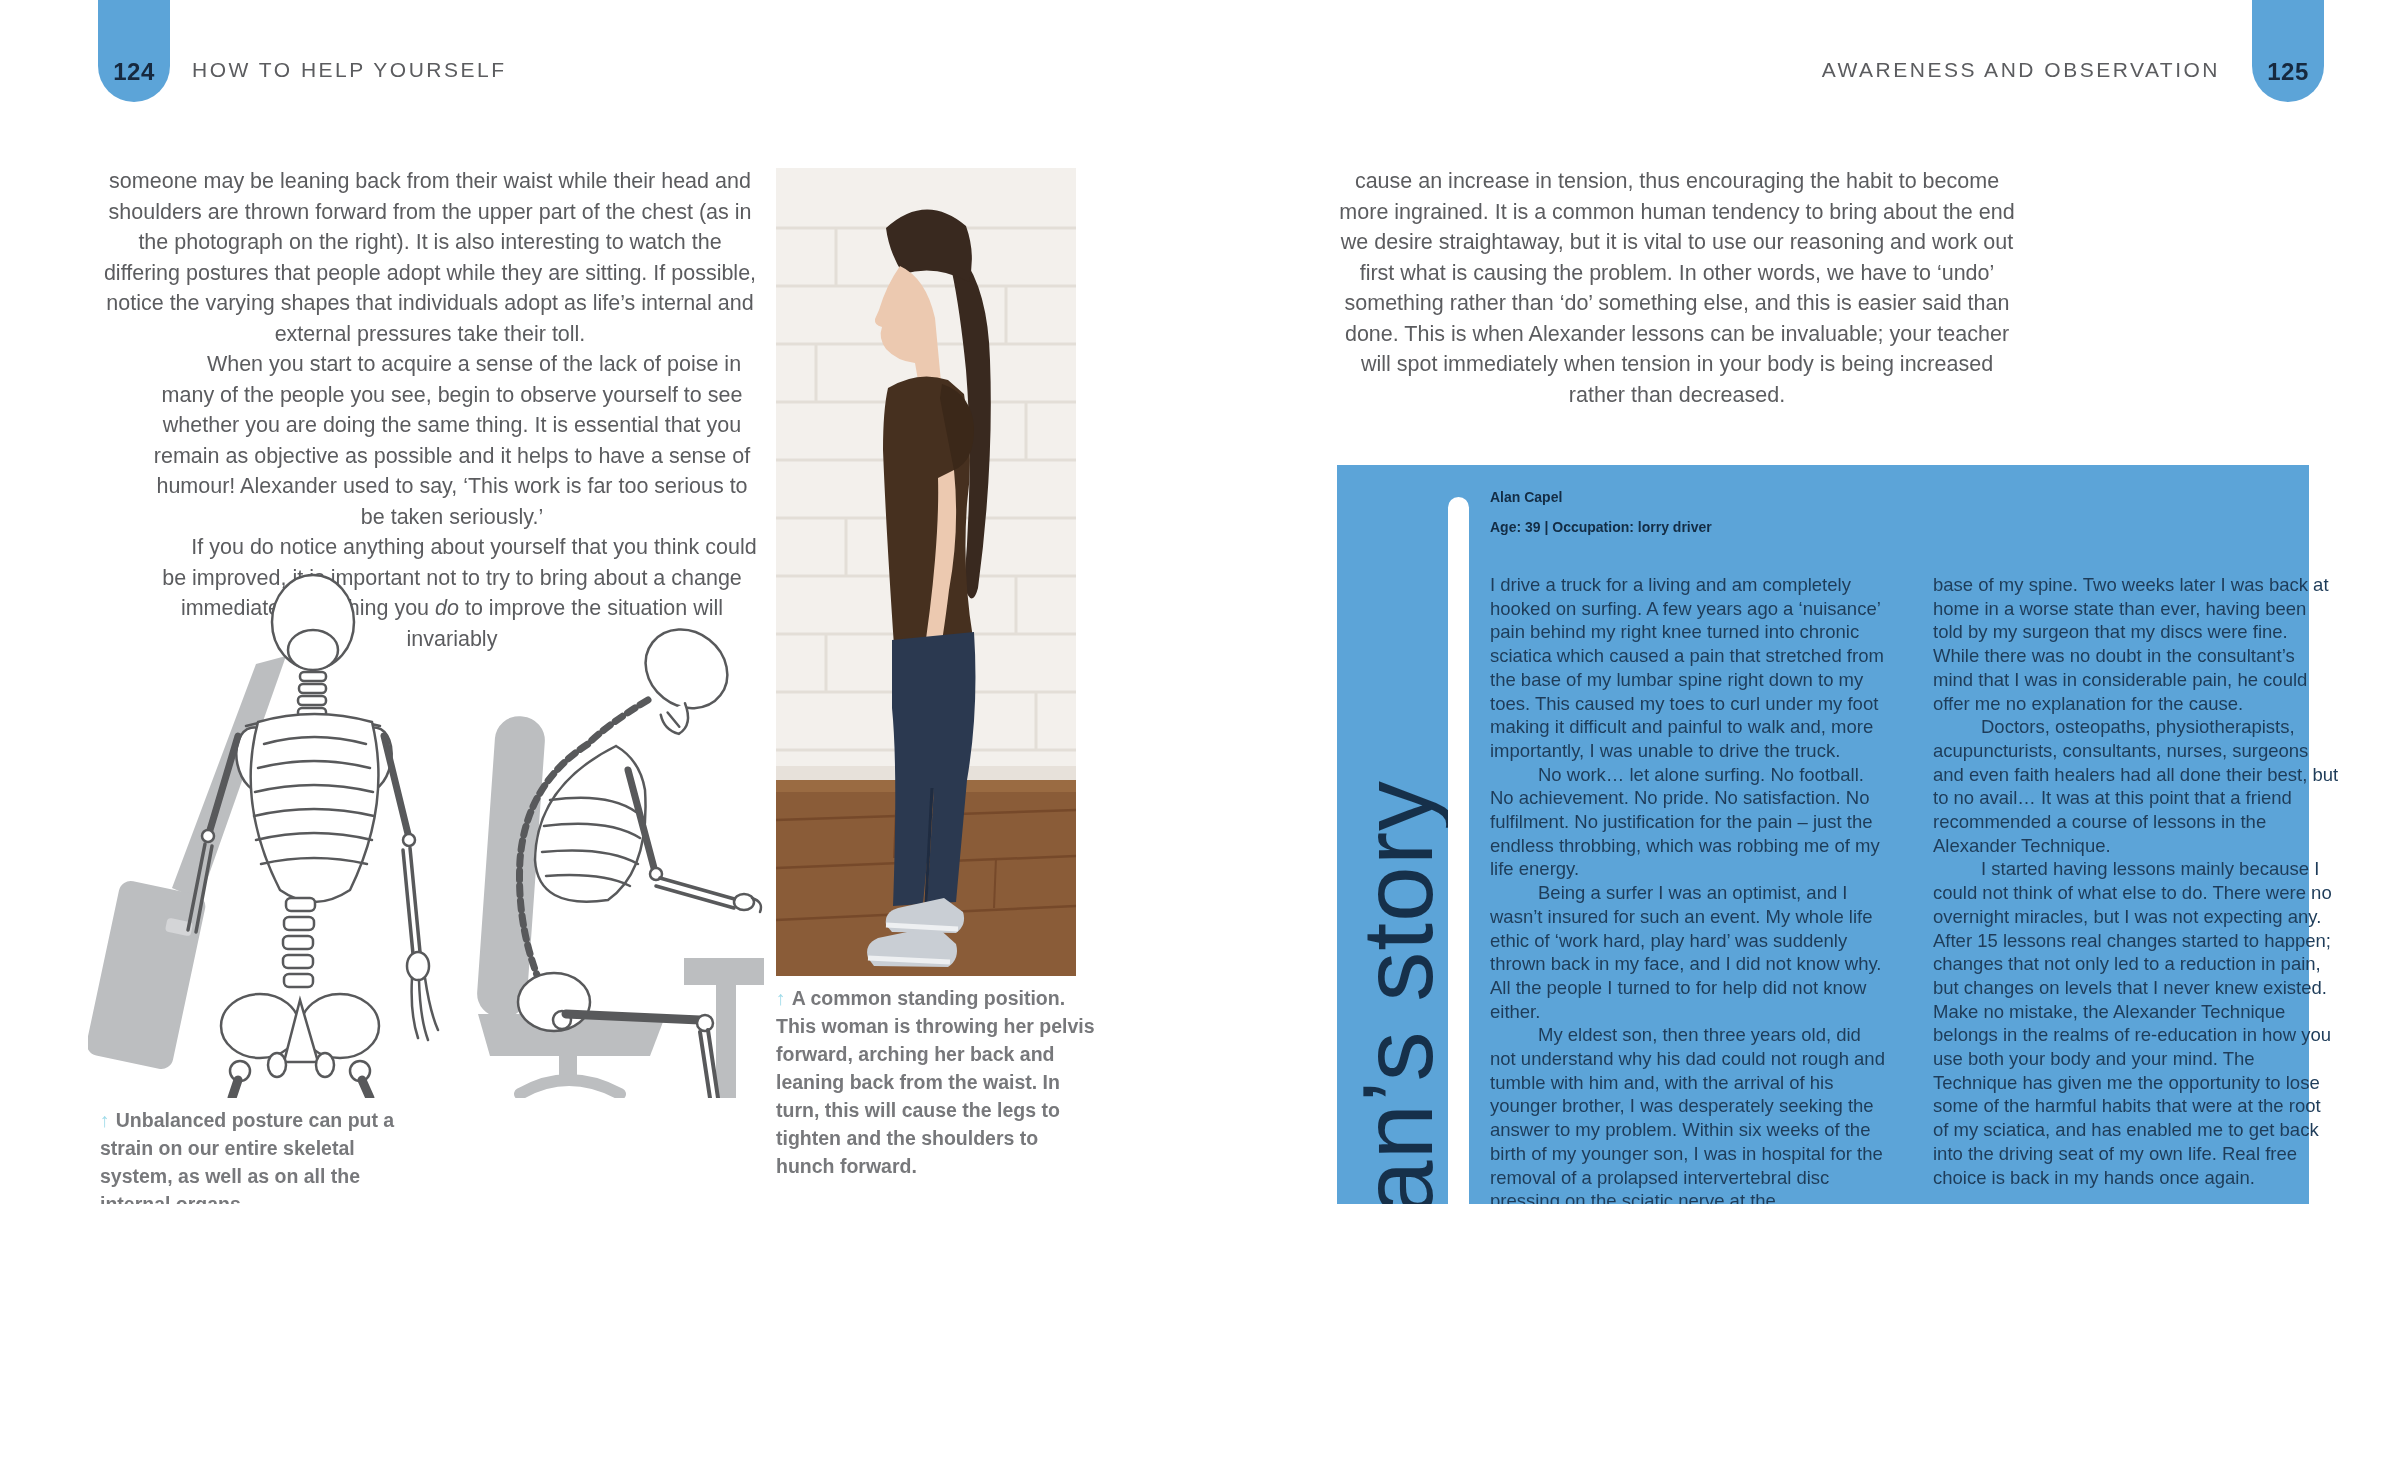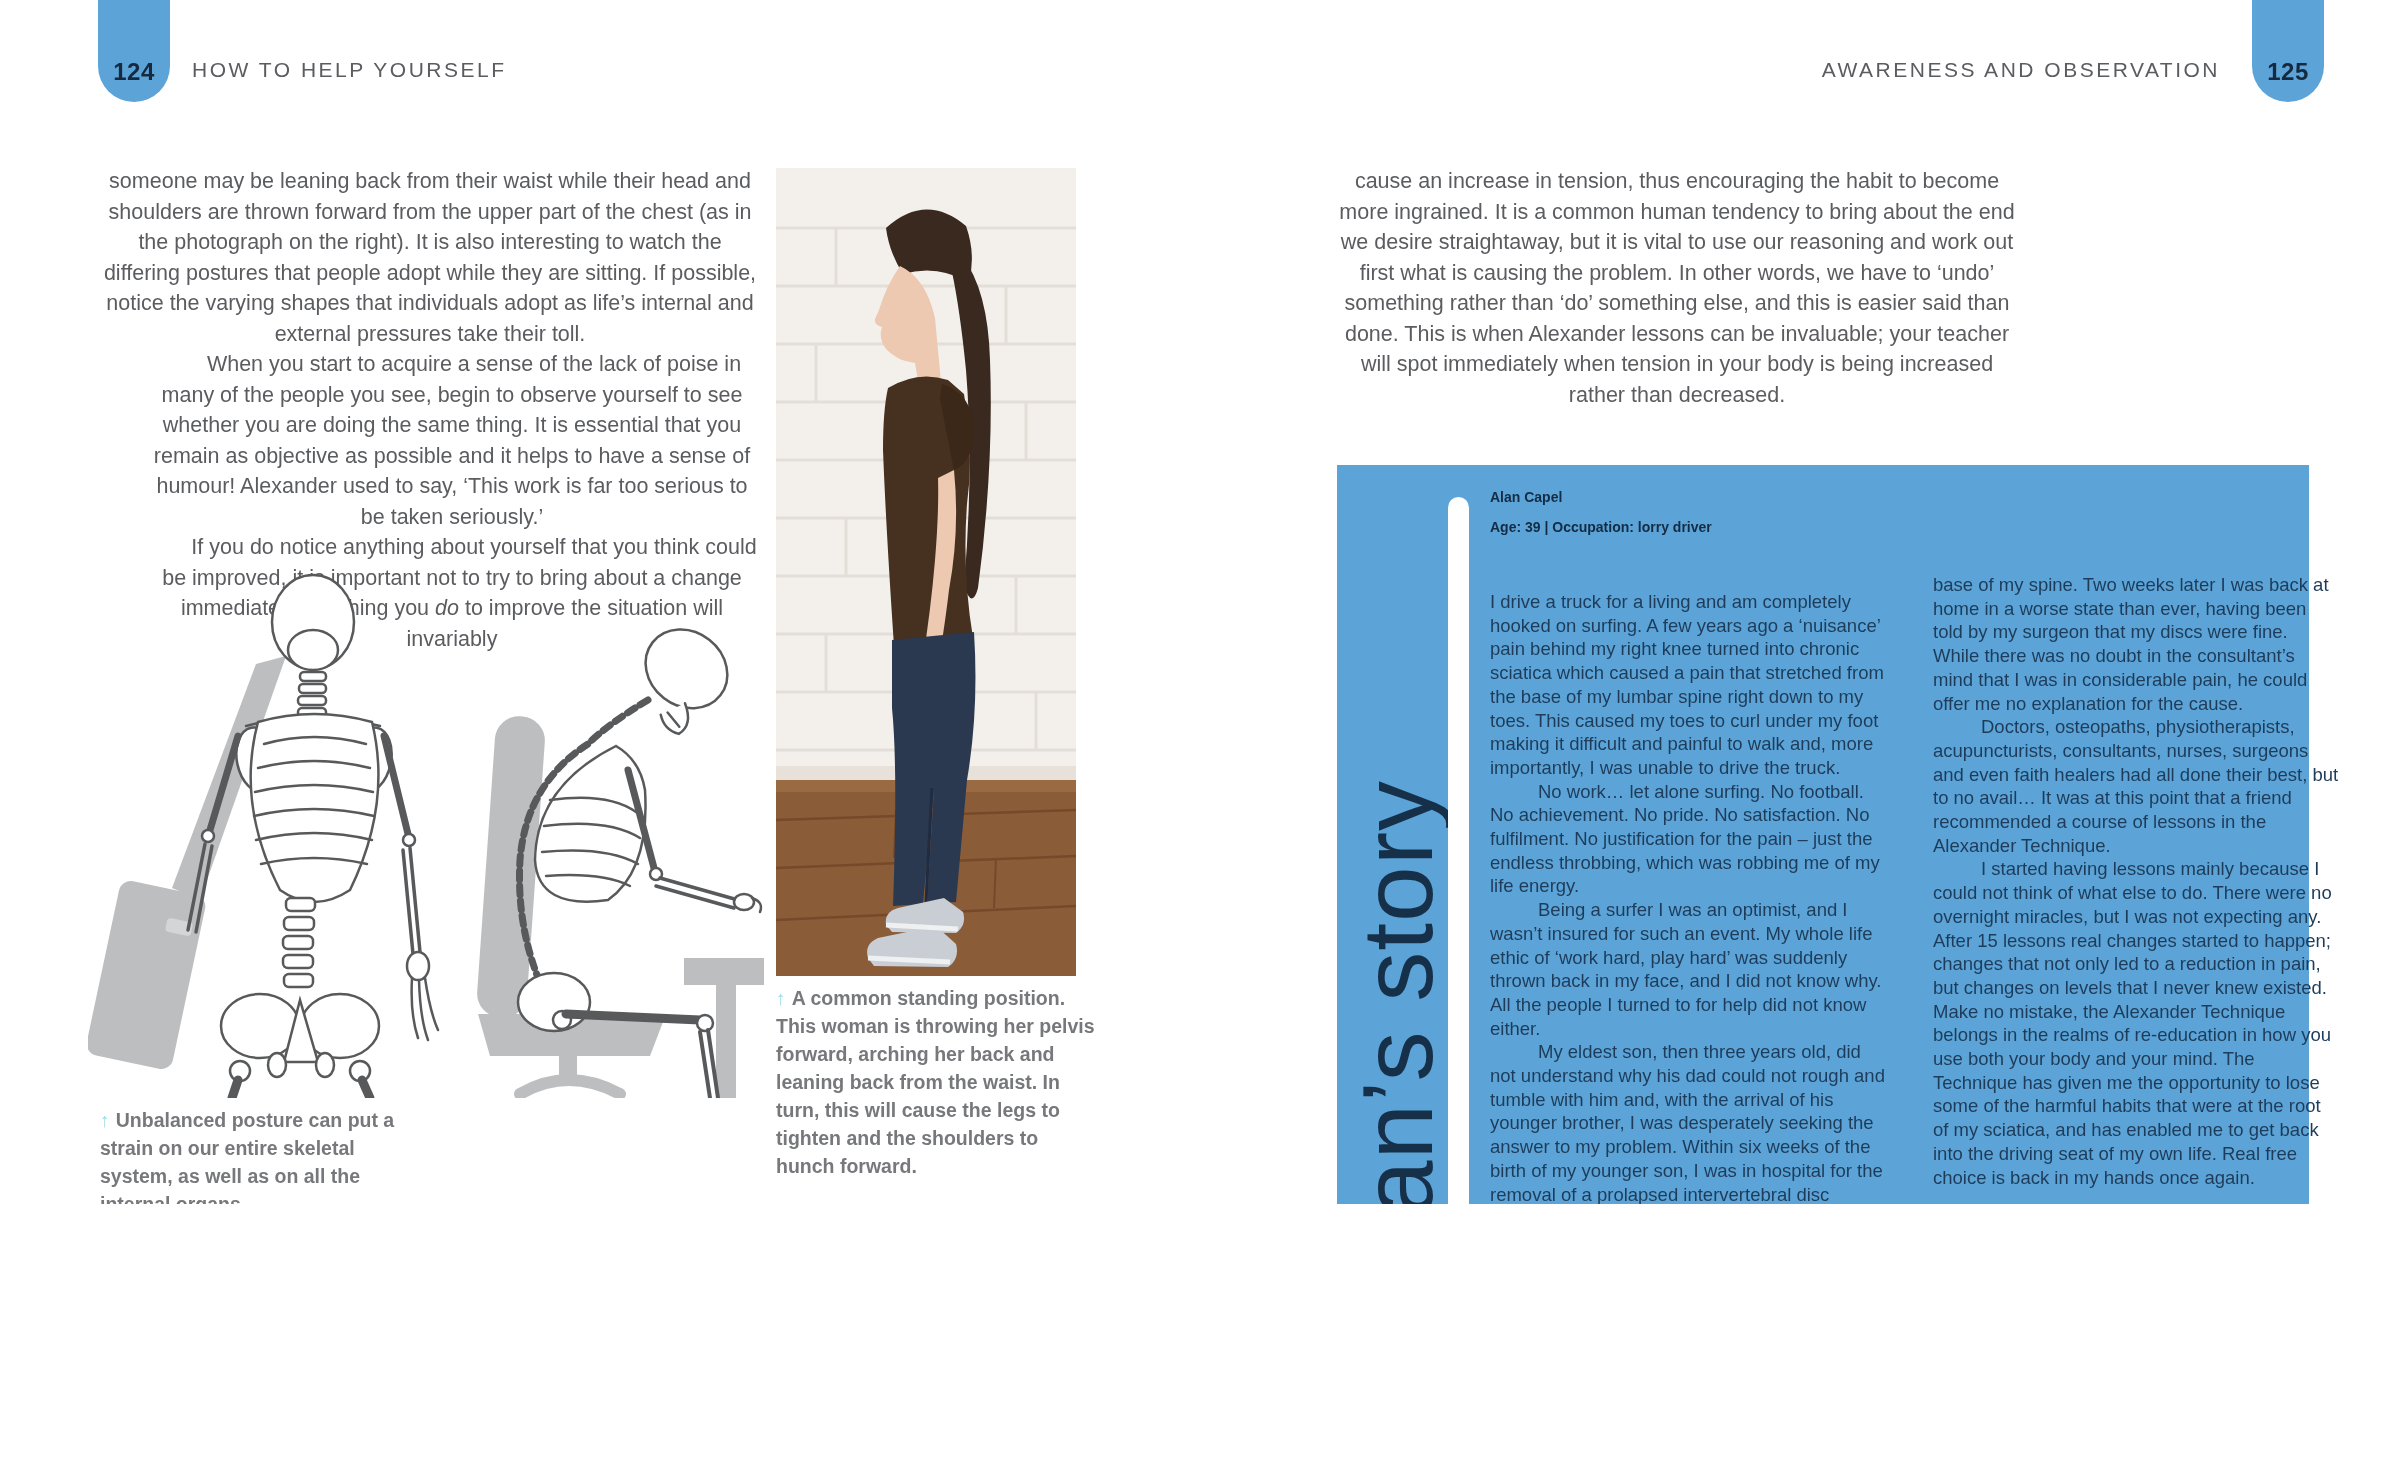--- a/index.html
+++ b/index.html
@@ -52,21 +52,21 @@
     border-radius:11px 11px 0 0;
   }
   .story-head { position:absolute; left:153px; font-size:14px; font-weight:bold; color:#132c44; }
   #story-name { top:24px; }
   #story-meta { top:54px; }
   .story-col {
     position:absolute; top:108px; font-size:18.5px; line-height:23.7px; color:#1e3c59;
   }
   .story-col p { margin:0; }
   .story-col p.indent { text-indent:48px; }
-  #story-col1 { left:153px; width:398px;margin-top:17px; }
+  #story-col1 { left:153px; width:398px; }
   #story-col2 { left:566px; width:406px;margin-left:30px; }
 </style>
 </head>
 <body>
 
 <div id="spread">
 
   <div class="tab" id="tab-left">
     <span class="pagenum">124</span>
   </div>

